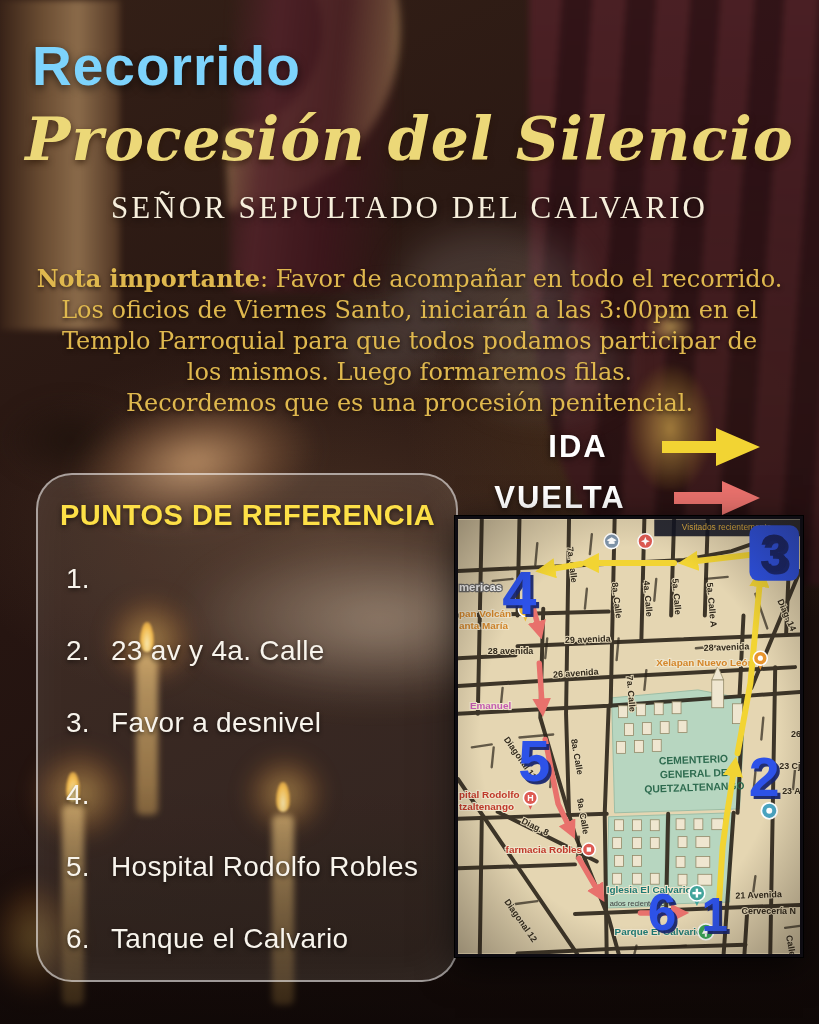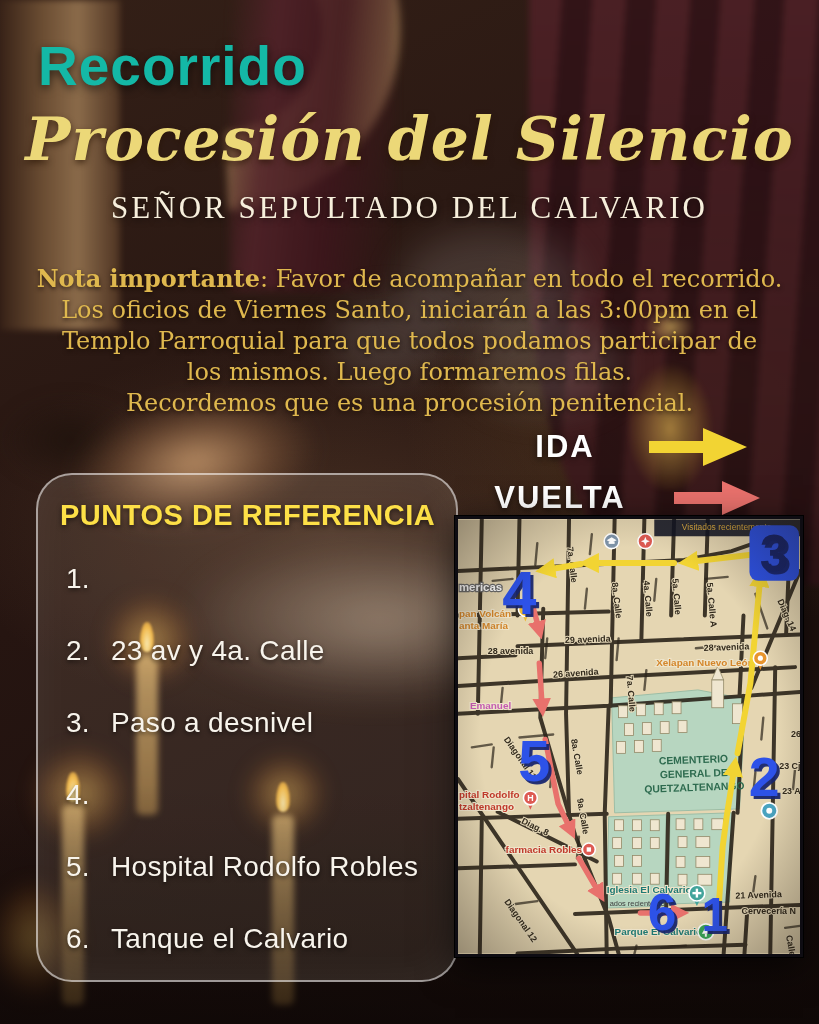--- a/index.html
+++ b/index.html
@@ -43,35 +43,35 @@
   .f1 { left:140px; top:622px; } .f2 { left:66px; top:772px; } .f3 { left:276px; top:782px; }
   .glow { border-radius:50%; filter:blur(10px);
     background: radial-gradient(closest-side, rgba(255,205,100,.55), rgba(205,115,35,.22) 55%, transparent 75%); }
   .g1 { left:90px; top:580px; width:120px; height:120px; }
   .g2 { left:15px; top:730px; width:130px; height:130px; }
   .g3 { left:230px; top:740px; width:110px; height:110px; }
   .g4 { left:-25px; top:860px; width:120px; height:160px; }
   .bg-vignette { left:0; right:0; bottom:0; height:240px;
     background: linear-gradient(rgba(10,5,4,0), rgba(10,5,4,.65)); }
 
-  .title { position:absolute; left:38px; top:34px; font-size:55px; font-weight:800; color:#14b8a6;
+  .title { position:absolute; left:32px; top:34px; font-size:55px; font-weight:800; color:#7dd3fc;
     letter-spacing:1px; text-shadow:0 3px 10px rgba(0,0,0,.6); }
   .script-title { position:absolute; left:0; right:0; top:104px; text-align:center;
     font-family:"DejaVu Serif",serif; font-style:italic; font-weight:bold; font-size:60px;
     color:#ecd878; text-shadow:0 3px 6px rgba(40,20,5,.65); letter-spacing:1px; }
   .caps-subtitle { position:absolute; left:0; right:0; top:190px; text-align:center;
     font-family:"Liberation Serif",serif; font-size:31px; letter-spacing:3px; color:#f7efdc;
     text-shadow:0 2px 6px rgba(0,0,0,.55); }
   .note { position:absolute; left:24px; right:24px; top:252px; text-align:center;
     font-family:"DejaVu Serif",serif; font-size:24px; line-height:1.29; color:#dfb84e;
     text-shadow:0 2px 4px rgba(20,10,5,.7);margin-top:12px; }
   .note b { font-weight:bold; }
 
   .legend-row { position:absolute; display:flex; align-items:center; }
-  .legend-ida { left:505px; top:424px; gap:24px; }
+  .legend-ida { left:518px; top:424px; gap:24px; }
   .legend-vuelta { left:478px; top:478px; gap:32px; }
   .legend-label { font-size:31px; font-weight:800; color:#ffffff; letter-spacing:2px;
     text-shadow:0 2px 6px rgba(0,0,0,.6); text-align:center; }
   .legend-ida .legend-label { width:120px; }
   .legend-vuelta .legend-label { width:164px; }
 
   .panel { position:absolute; left:36px; top:473px; width:422px; height:509px;
     border:2px solid rgba(255,255,255,.55); border-radius:36px;
     background:rgba(205,185,165,.13); box-shadow: inset 0 0 45px rgba(255,255,255,.05); }
   .panel-title { position:absolute; left:22px; top:24px; font-size:29px; font-weight:800; color:#fde047;
@@ -149,21 +149,21 @@
     <div class="ref-list">
       <div class="ref-item">
           <span class="ref-num">1.</span>
         </div>
       <div class="ref-item">
           <span class="ref-num">2.</span>
           <span>23 av y 4a. Calle</span>
         </div>
       <div class="ref-item">
           <span class="ref-num">3.</span>
-          <span>Paso a desnivel</span>
+          <span>Favor a desnivel</span>
         </div>
       <div class="ref-item">
           <span class="ref-num">4.</span>
         </div>
       <div class="ref-item">
           <span class="ref-num">5.</span>
           <span>Hospital Rodolfo Robles</span>
         </div>
       <div class="ref-item">
           <span class="ref-num">6.</span>

